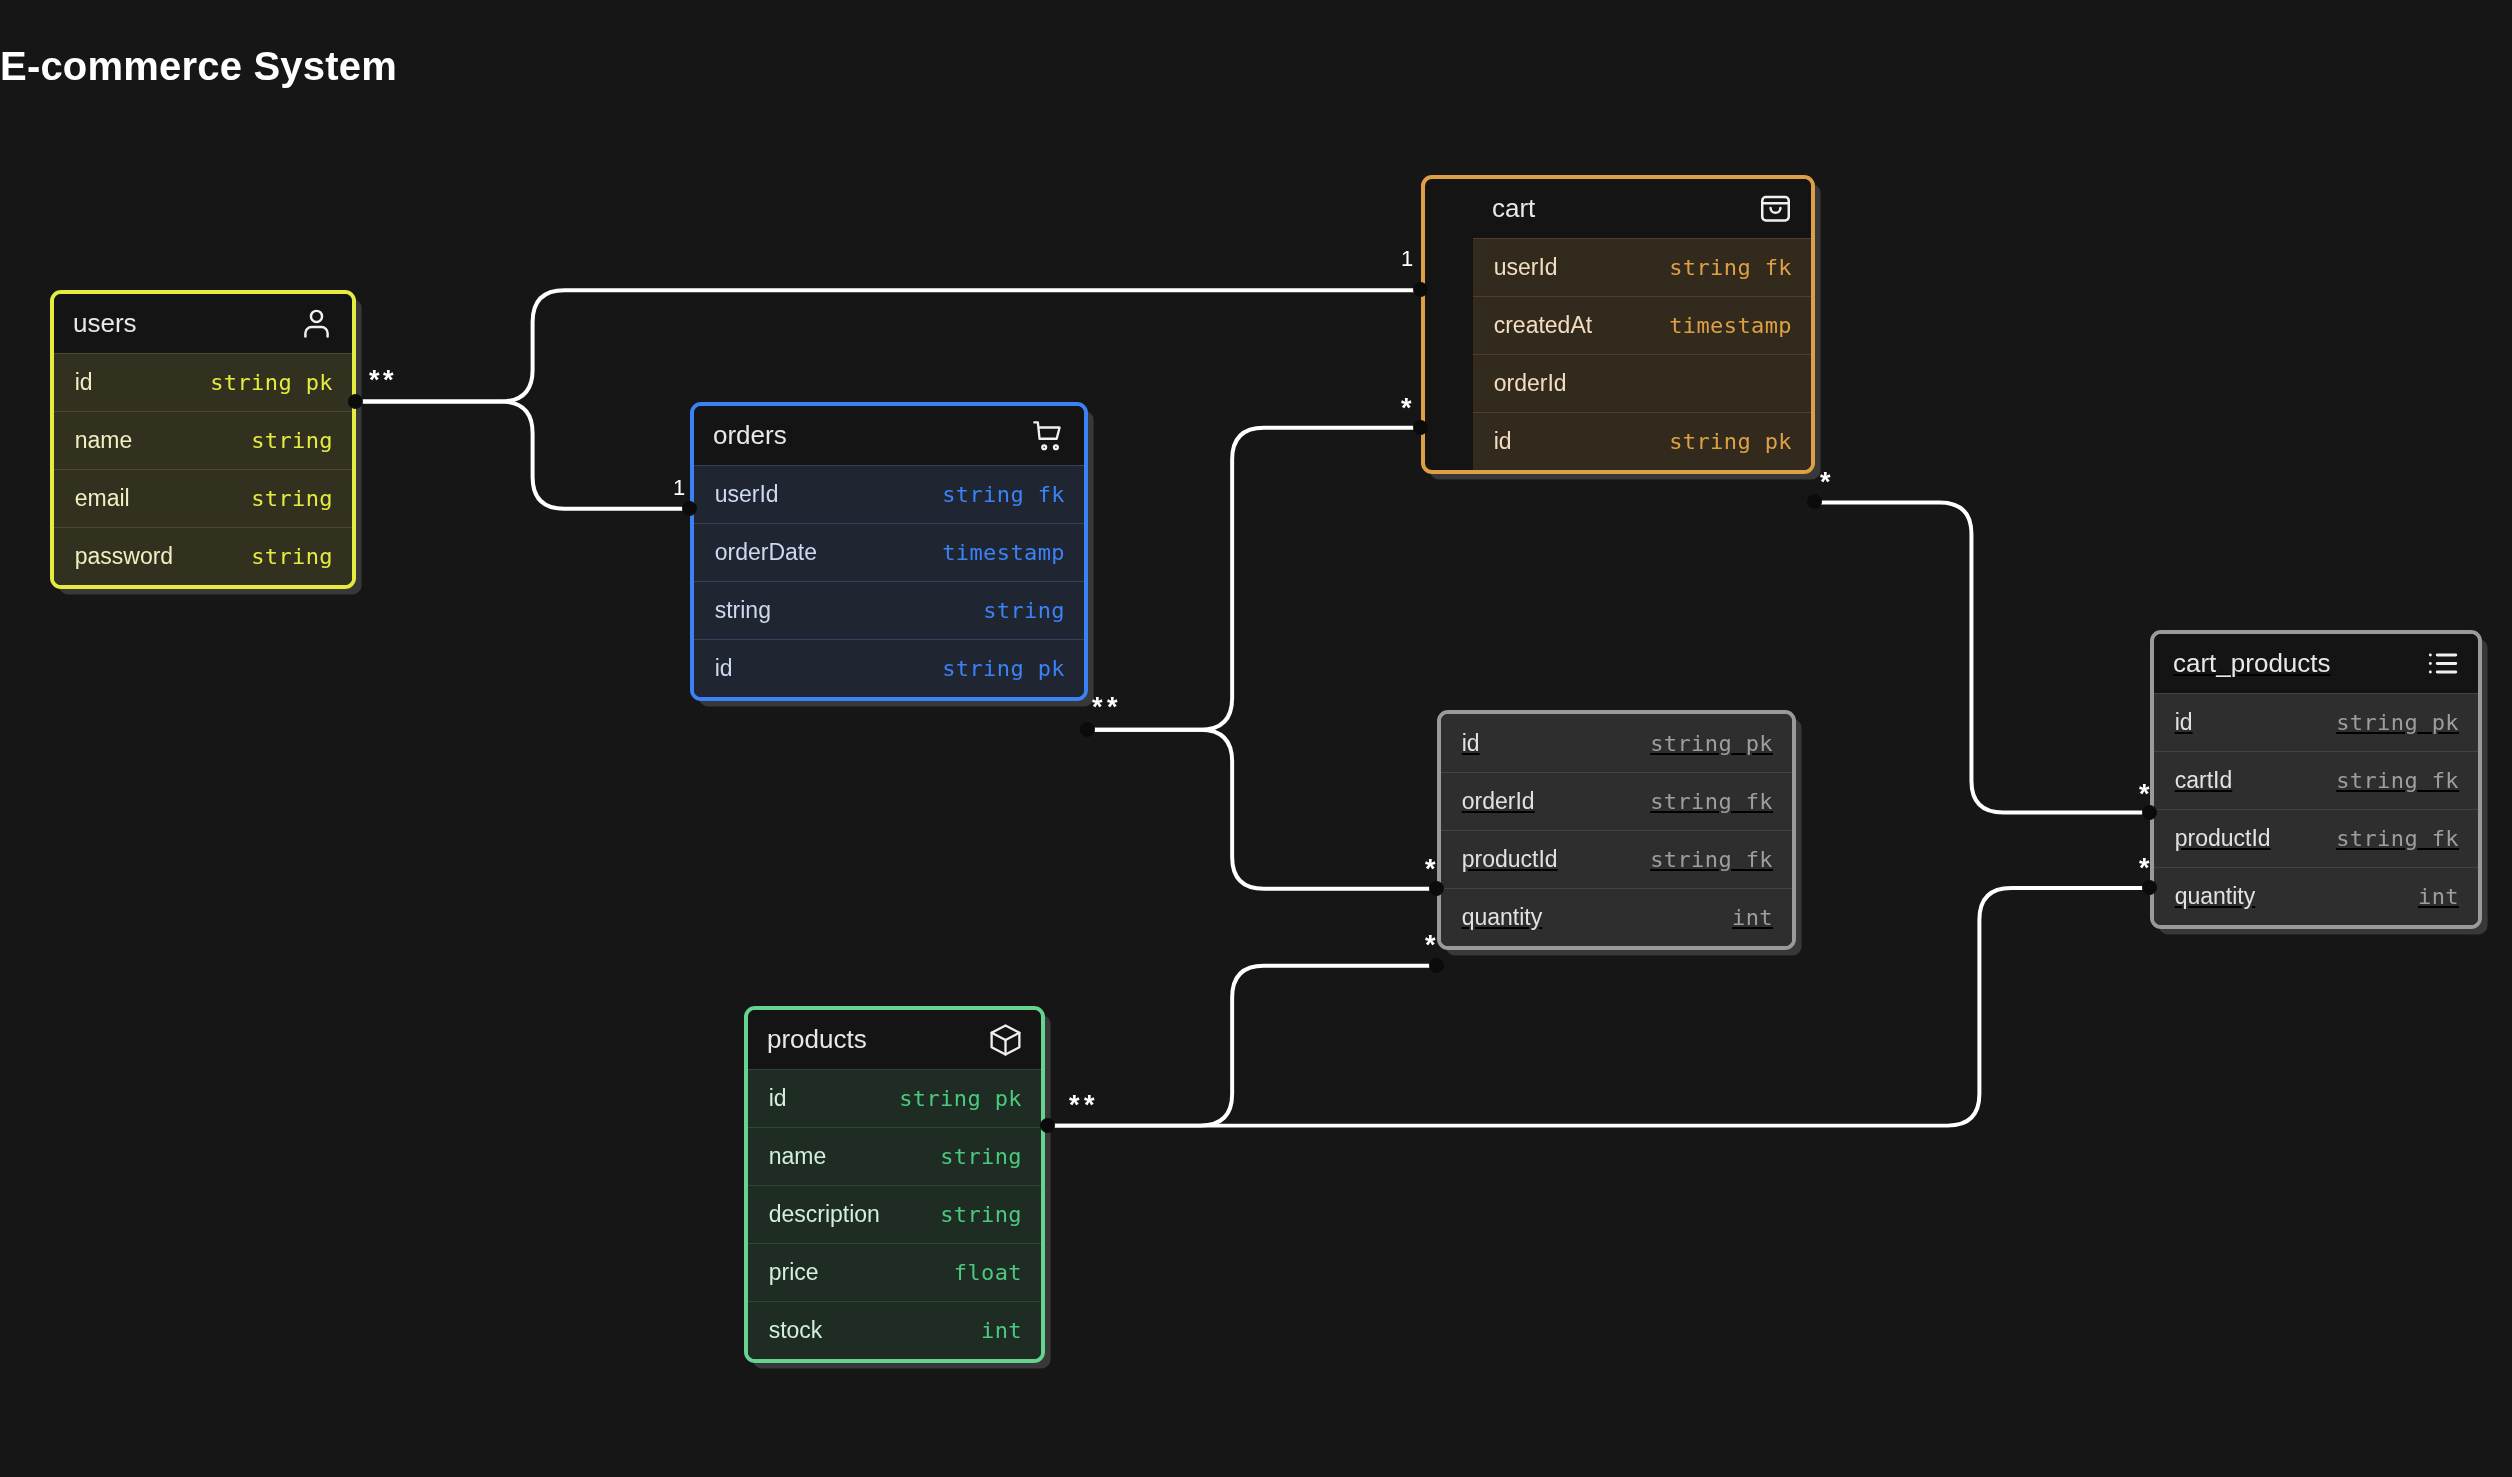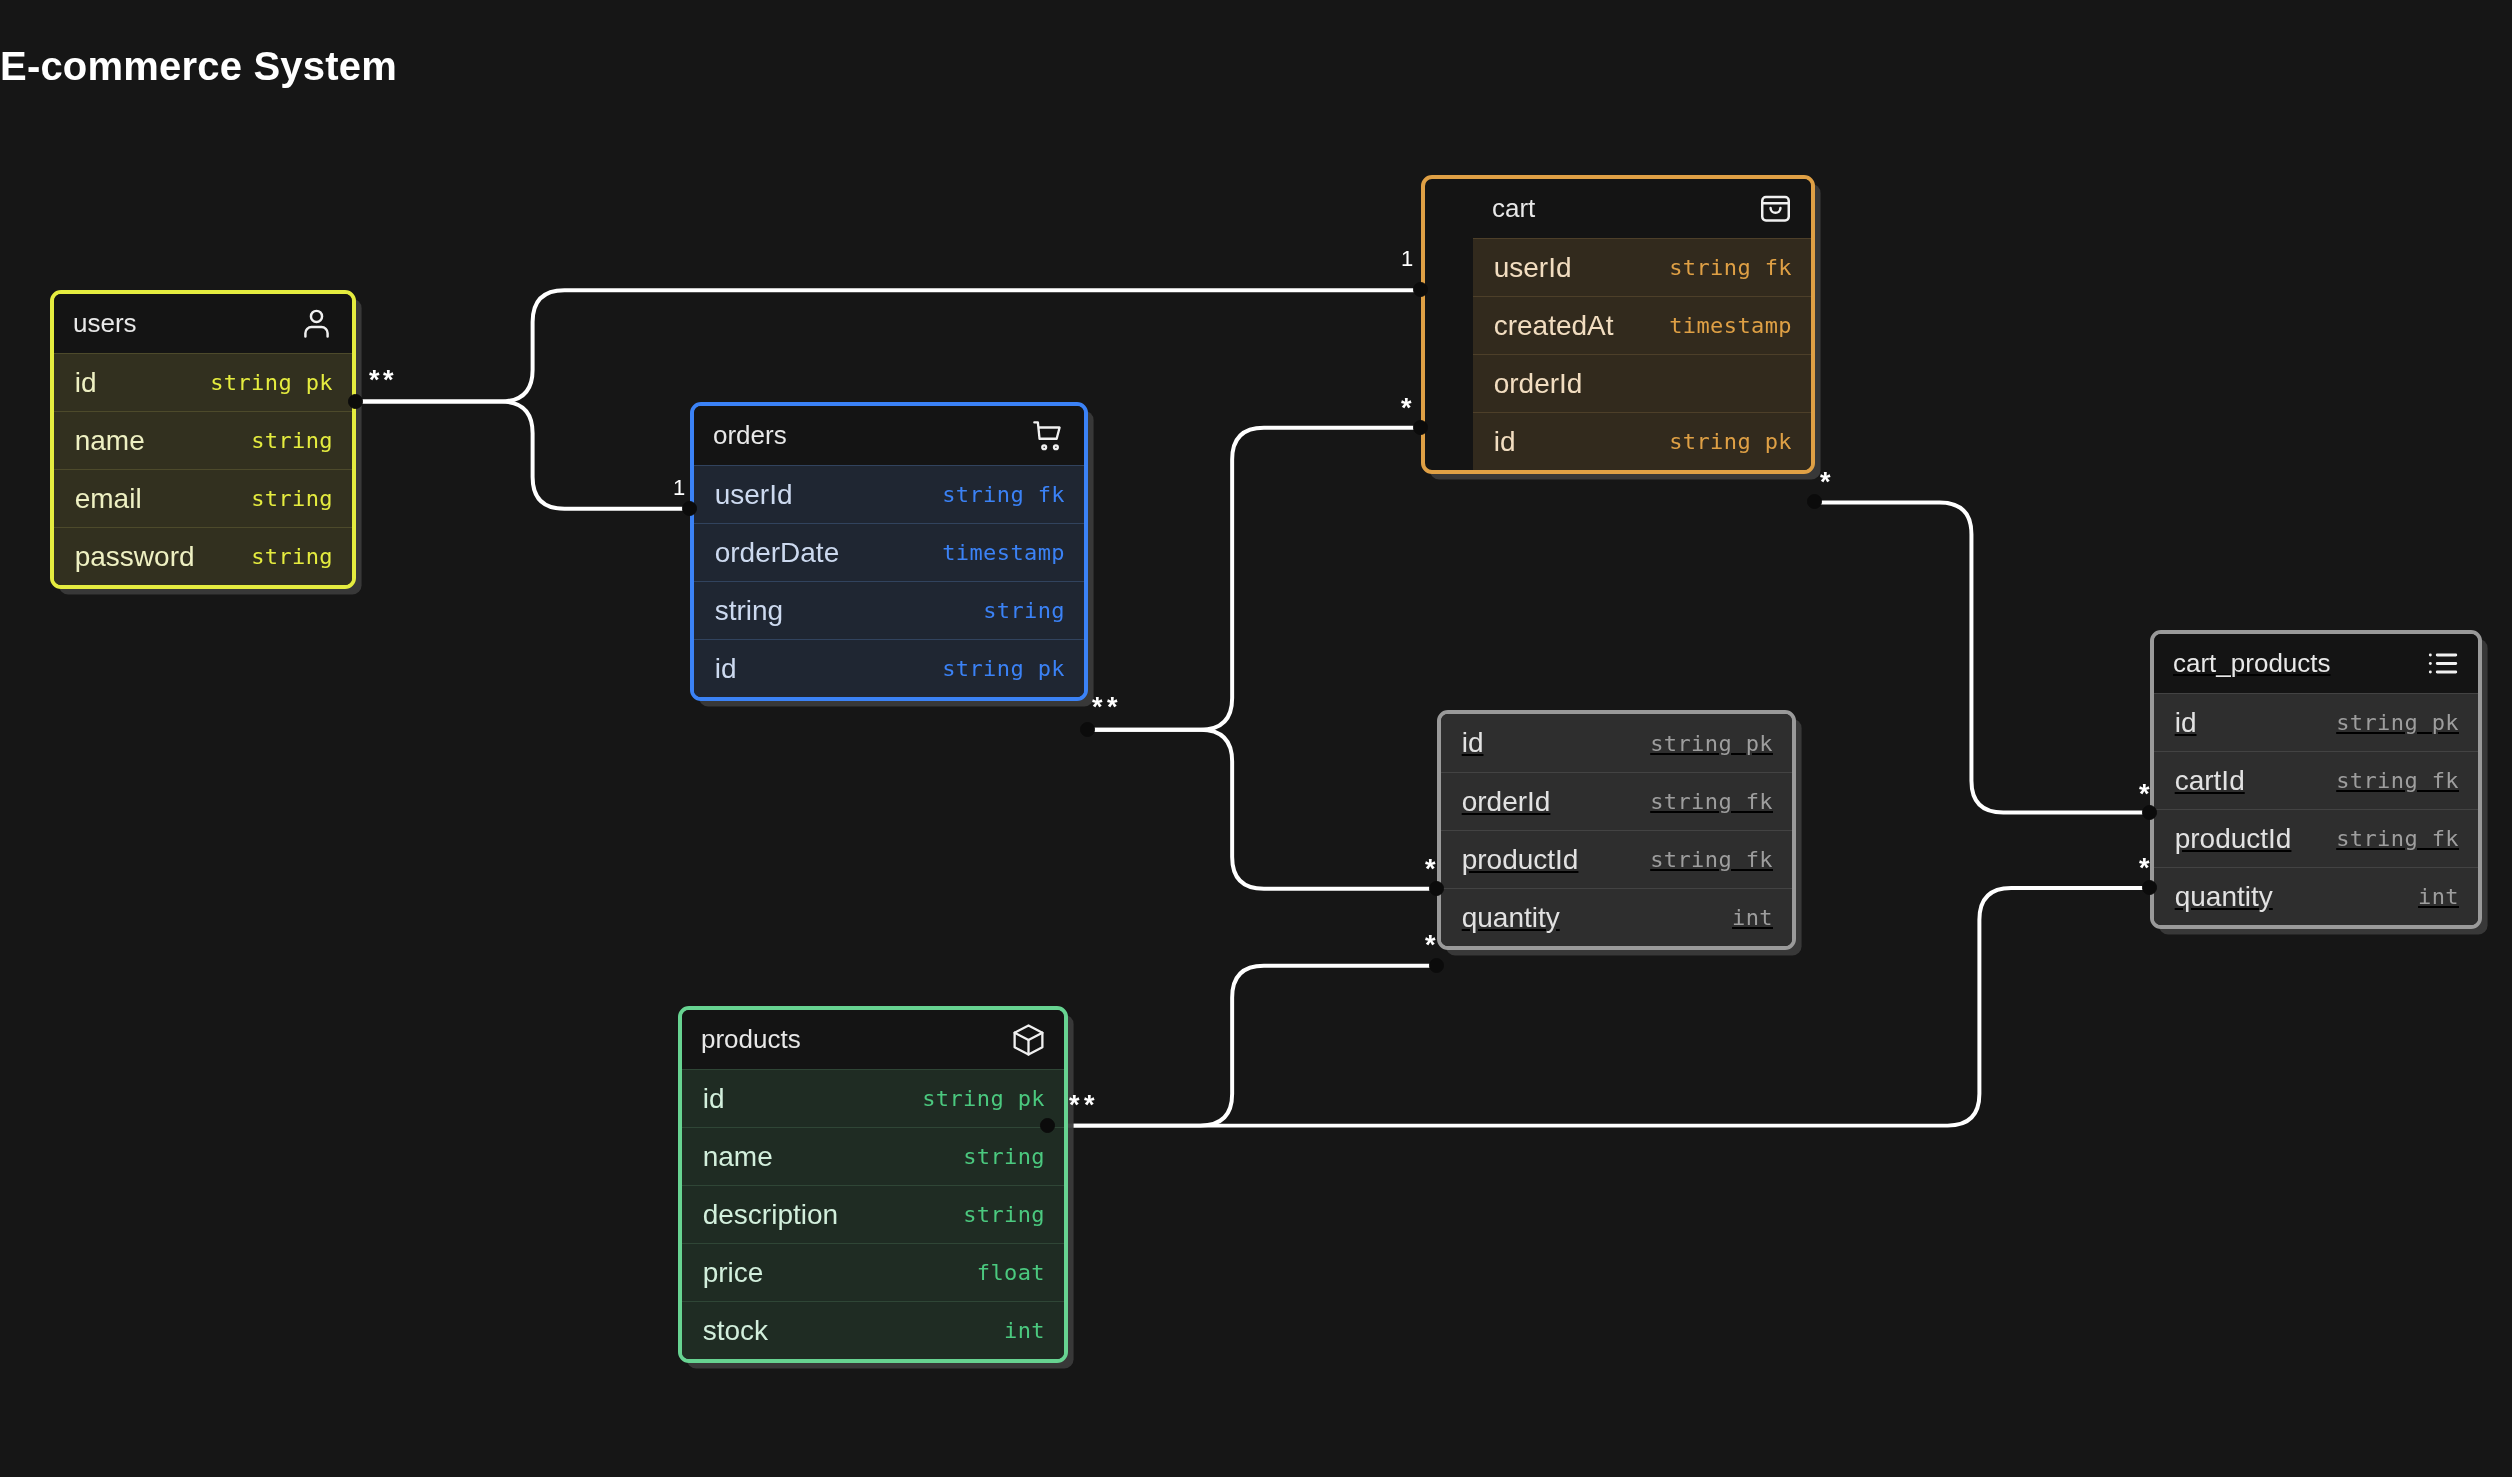--- a/index.html
+++ b/index.html
@@ -77,21 +77,21 @@
     display: flex;
     align-items: center;
     justify-content: space-between;
     height: 58px;
     padding: 0 19px 0 20.7px;
     border-top-width: 1.2px;
     border-top-style: solid;
   }
   .attr-row:first-child { border-top: none; }
   .attr-name {
-    font-size: 28px;
+    font-size: 23px;
     font-weight: 400;
     white-space: nowrap;
     font-family: "Liberation Sans", sans-serif;
   }
   .attr-type {
     font-size: 22px;
     white-space: nowrap;
     font-family: "DejaVu Sans Mono", monospace;
     letter-spacing: 0.4px;
   }
@@ -292,21 +292,21 @@
         </div>
         <div class="attr-row">
           <span class="attr-name">productId</span>
           <span class="attr-type">string fk</span>
         </div>
         <div class="attr-row">
           <span class="attr-name">quantity</span>
           <span class="attr-type">int</span>
         </div>
       </div>
-      <div class="entity theme-products" style="left: 678px; top: 1006px; width: 390px; text-align: center;">
+      <div class="entity theme-products" style="left: 744px; top: 1006px; width: 301px; text-align: center;">
         <div class="entity-header">
           <span class="entity-name">products</span>
           <span class="entity-icon">
             <svg width="38" height="38" viewBox="0 0 24 24" fill="none" stroke="#f0f0f0" stroke-width="1.5" stroke-linecap="round" stroke-linejoin="round">
               <path d="M12 2.6 21 7.3v9.4L12 21.4 3 16.7V7.3z"></path>
               <path d="M3 7.3 12 12l9-4.7"></path>
               <path d="M12 12v9.4"></path>
             </svg>
           </span>
         </div>

